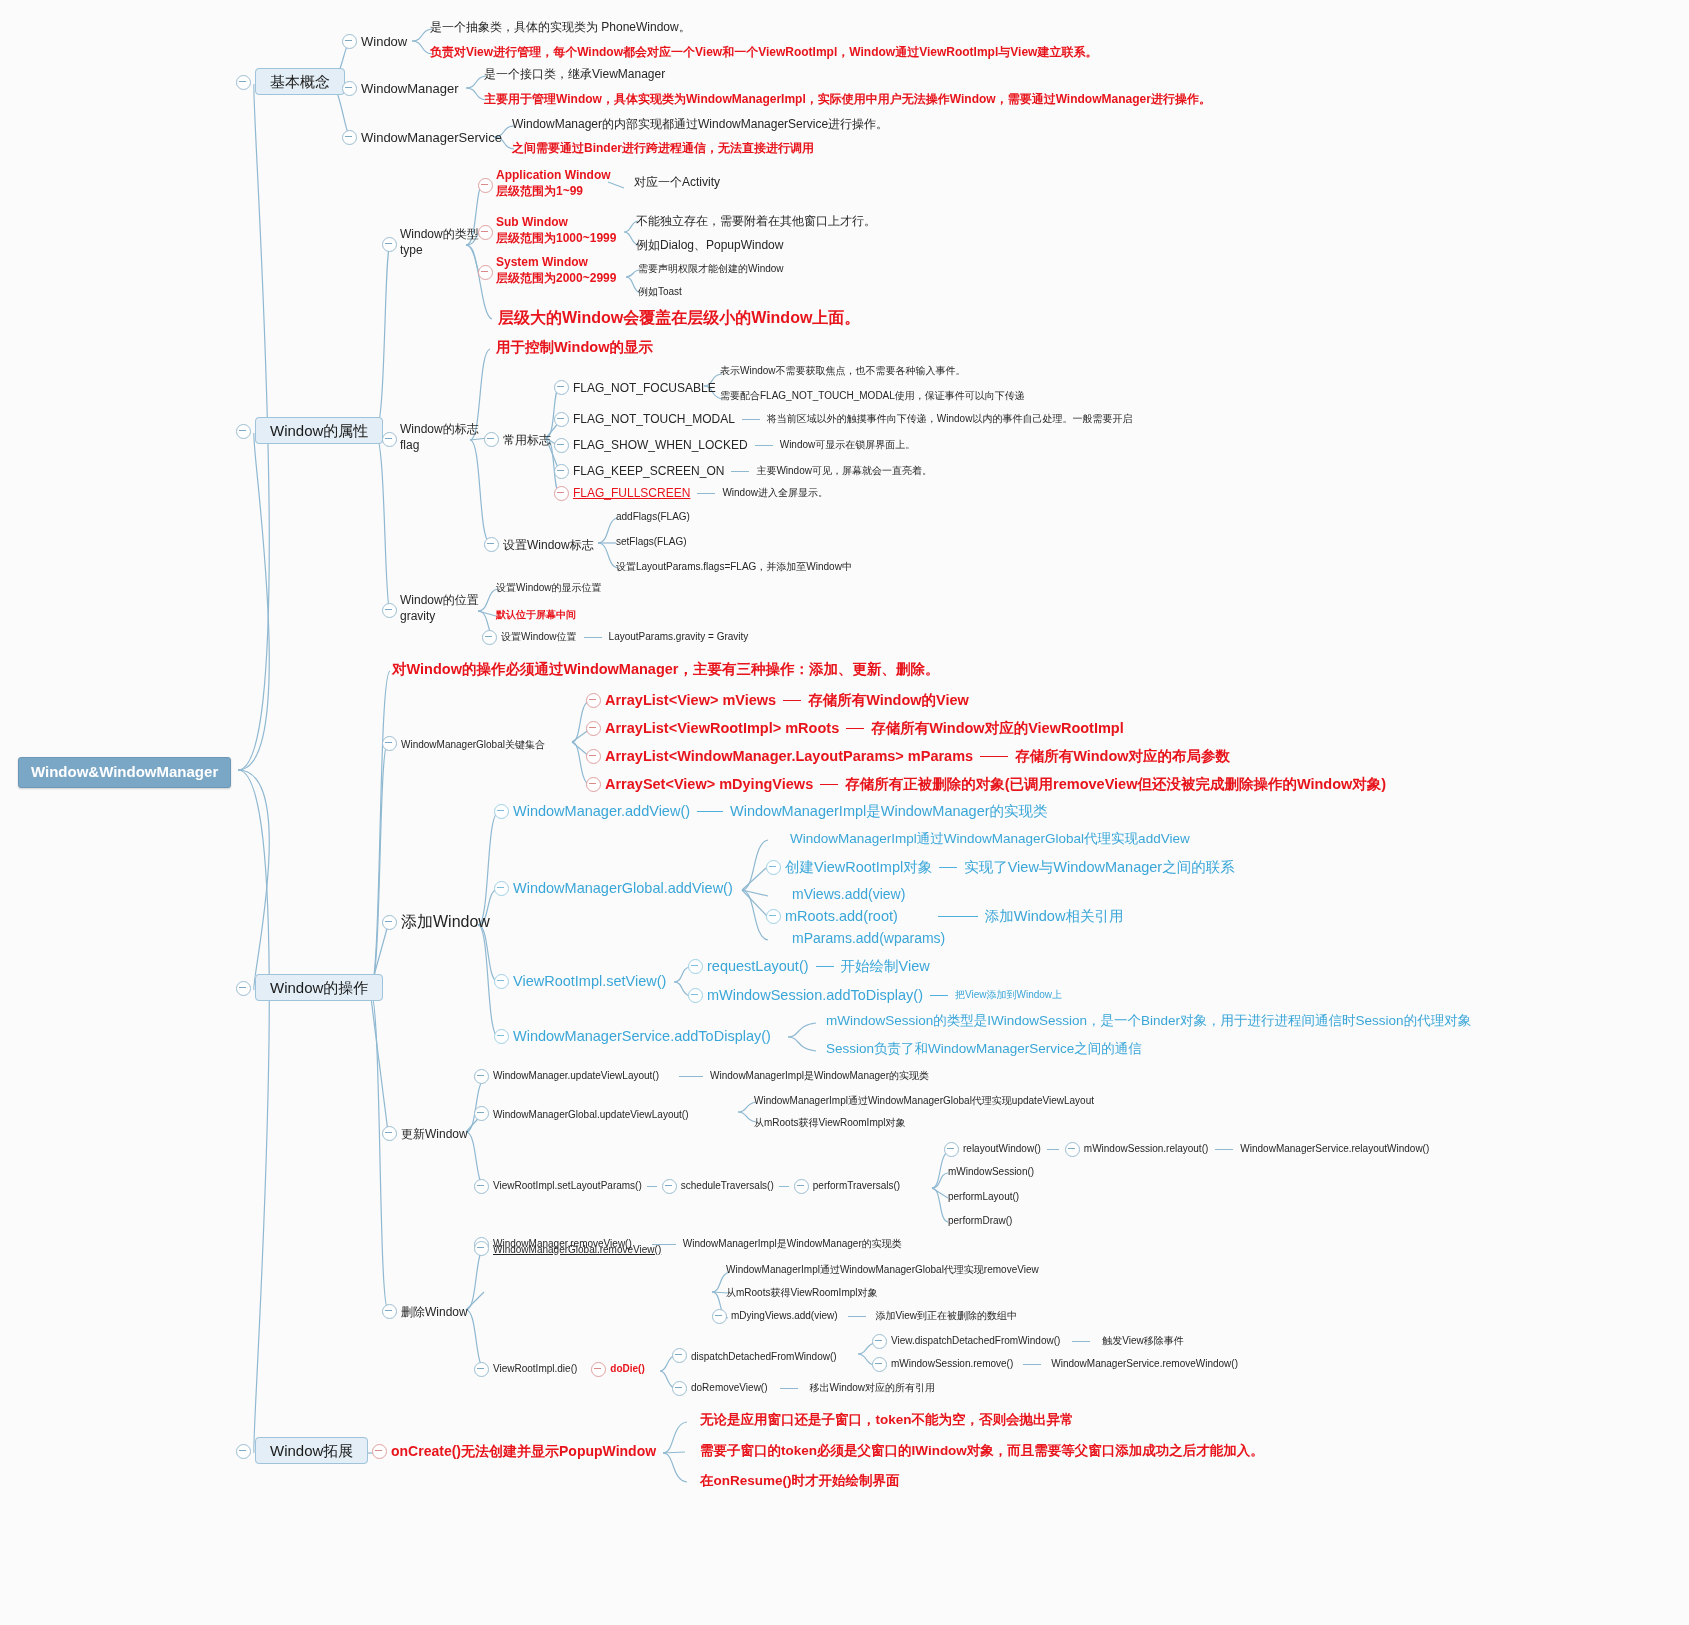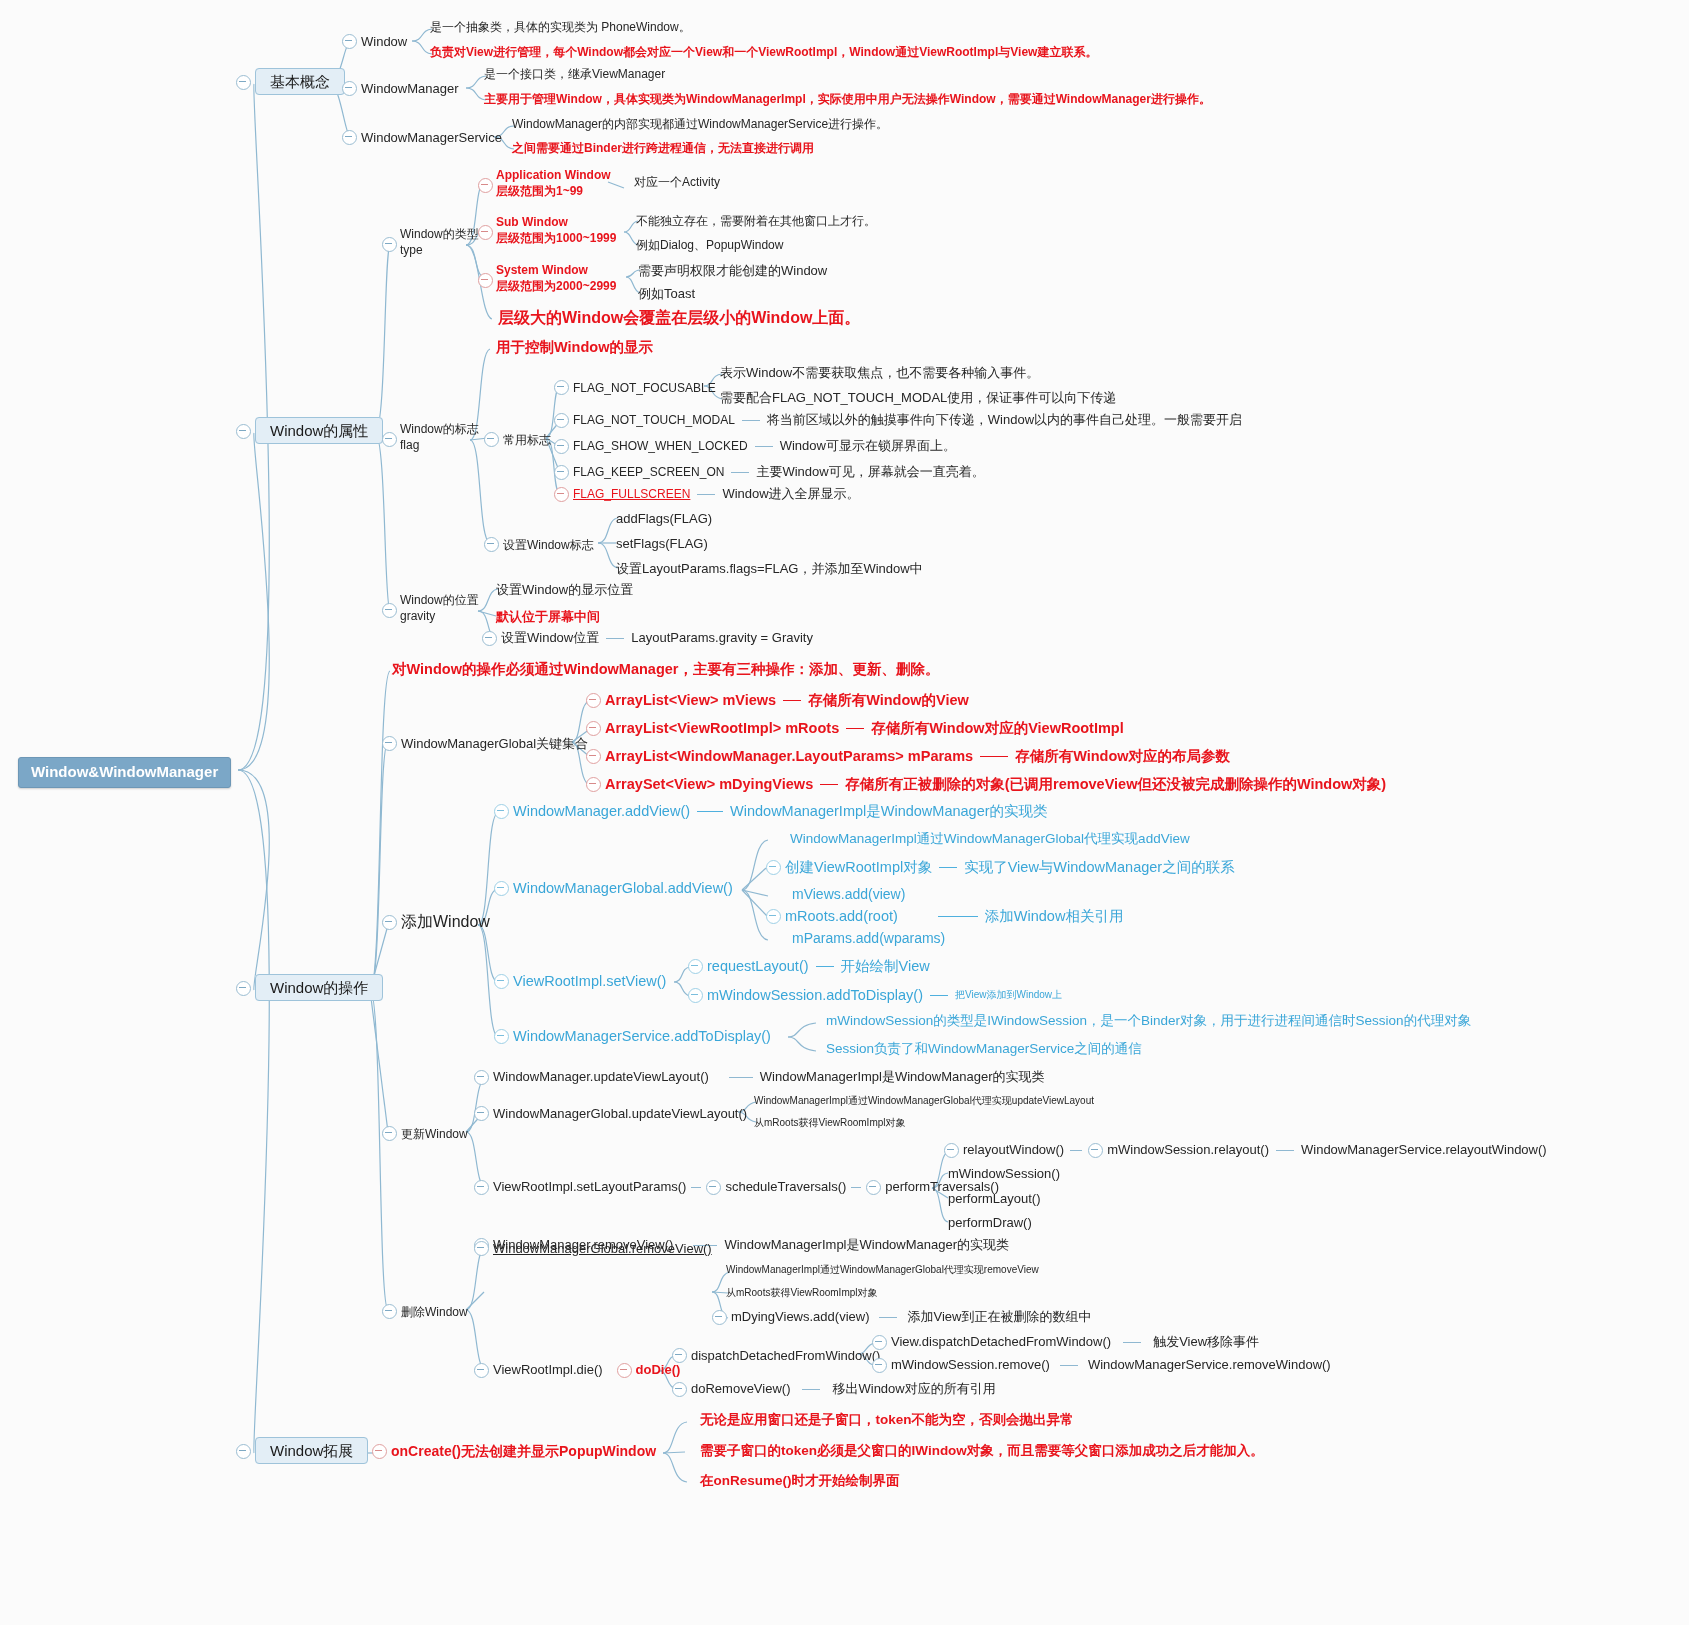--- a/index.html
+++ b/index.html
@@ -21,21 +21,21 @@
   .boxed{
     background:#e3eef6;border:1px solid #9ec3da;border-radius:4px;
     padding:4px 14px;font-size:15px;color:#1a1a1a;
   }
   .lbl{font-size:13px;color:#262626;}
   .red{color:#e8141c;}
   .blue{color:#3aa6d8;}
   .bold{font-weight:bold;}
   .h13{font-size:13px;}
   .h12{font-size:12px;}
-  .h11{font-size:13px;text-align:right;}
+  .h11{font-size:10px;text-align:right;}
   .h10{font-size:10px;}
   .two-line{line-height:1.35;}
   
   .tog{
     display:inline-block;width:13px;height:13px;border-radius:50%;
     border:1px solid #9bbdd2;background:#ffffff;position:relative;
     vertical-align:middle;margin-right:4px;
   }
   .tog::after{
     content:"";position:absolute;left:2px;top:5px;width:7px;height:1px;background:#7ea9c4;
@@ -222,21 +222,21 @@
 <div class="node two-line" style="left:478px;top:214px;">
   <span class="tog red" style="position:absolute;left:0;top:11px;"></span>
   <div style="margin-left:18px;">
     <div class="lbl h12 red bold">Sub Window</div>
     <div class="lbl h12 red bold">层级范围为1000~1999</div>
   </div>
 </div>
 <div class="node lbl h12" style="left:636px;top:214px;">不能独立存在，需要附着在其他窗口上才行。</div>
 <div class="node lbl h12" style="left:636px;top:238px;">例如Dialog、PopupWindow</div>
 
-<div class="node two-line" style="left:478px;top:262px;">
+<div class="node two-line" style="left:478px;top:254px;">
   <span class="tog red" style="position:absolute;left:0;top:11px;"></span>
   <div style="margin-left:18px;">
     <div class="lbl h12 red bold">System Window</div>
     <div class="lbl h12 red bold">层级范围为2000~2999</div>
   </div>
 </div>
 <div class="node lbl h11" style="left:638px;top:263px;">需要声明权限才能创建的Window</div>
 <div class="node lbl h11" style="left:638px;top:286px;">例如Toast</div>
 
 <div class="node red bold" style="left:498px;top:308px;font-size:16px;">层级大的Window会覆盖在层级小的Window上面。</div>

